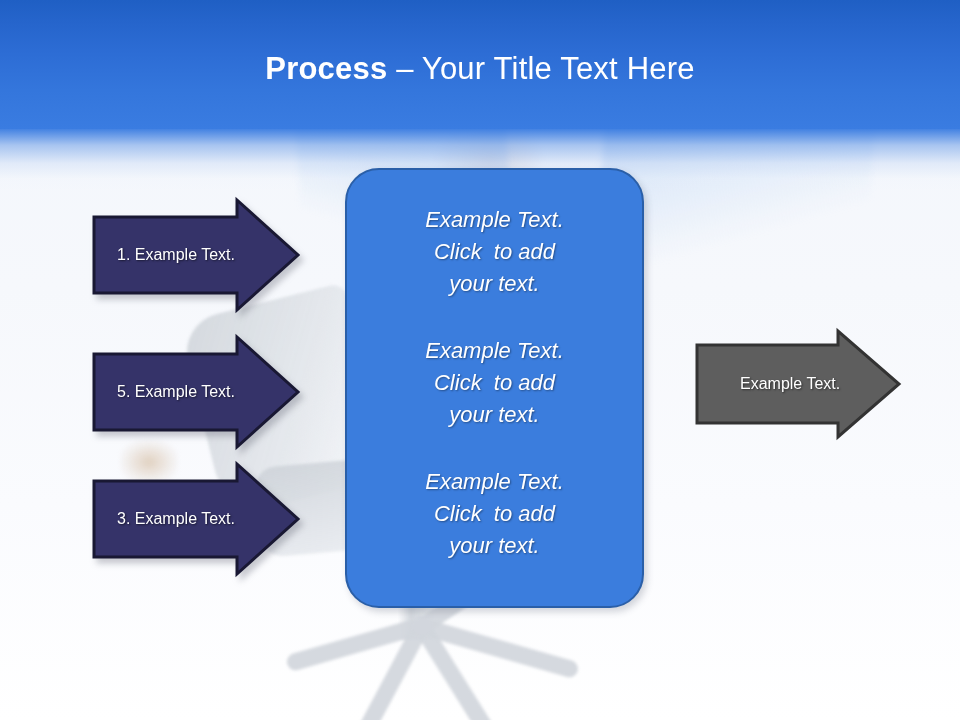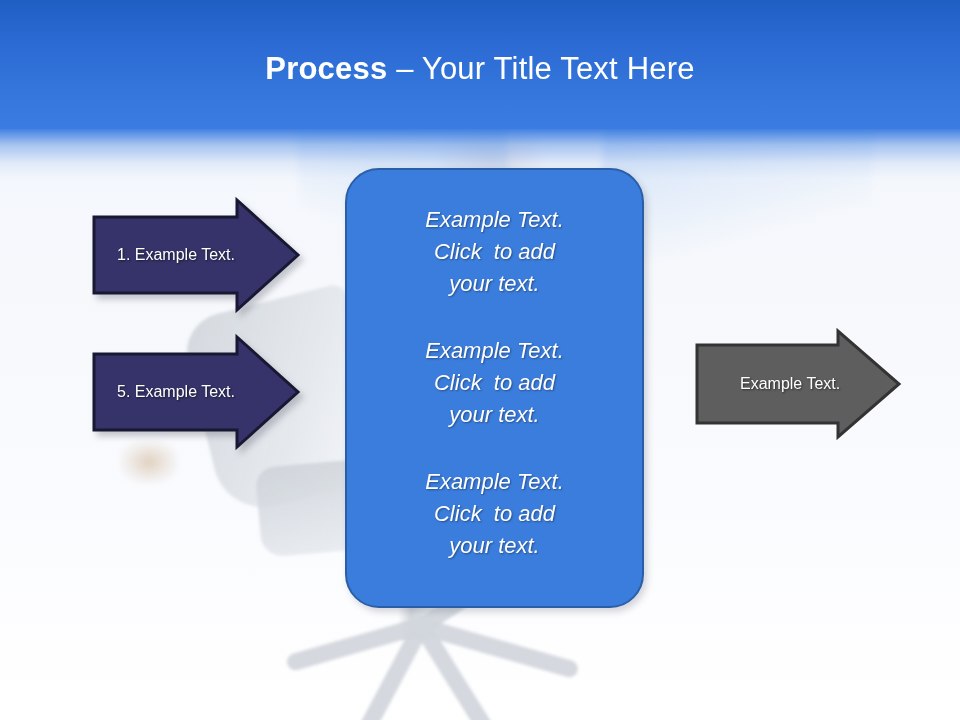--- a/index.html
+++ b/index.html
@@ -270,20 +270,26 @@
     <div class="arrow-label">1. Example Text.</div>
   </div>
 
   <div class="arrow arrow-navy" id="arrow-2">
     <svg width="206" height="114" viewBox="0 0 206 114">
       <polygon points="0,19 143,19 143,2 204,57 143,112 143,95 0,95" fill="#353369" stroke="#191833" stroke-width="3" style="filter: drop-shadow(4px 5px 3px rgba(90,95,110,0.33));"></polygon>
     </svg>
     <div class="arrow-label">5. Example Text.</div>
   </div>
 
+  <div class="arrow arrow-navy" id="arrow-3">
+    <svg width="206" height="114" viewBox="0 0 206 114">
+      <polygon points="0,19 143,19 143,2 204,57 143,112 143,95 0,95" fill="#353369" stroke="#191833" stroke-width="3" style="filter: drop-shadow(4px 5px 3px rgba(90,95,110,0.33));"></polygon>
+    </svg>
+    <div class="arrow-label">3. Example Text.</div>
+  </div>
 
   <div class="center-panel">
     <div class="panel-block">
       <span class="panel-line">Example Text.</span>
       <span class="panel-line">Click  to add</span>
       <span class="panel-line">your text.</span>
     </div>
     <div class="panel-block">
       <span class="panel-line">Example Text.</span>
       <span class="panel-line">Click  to add</span>

